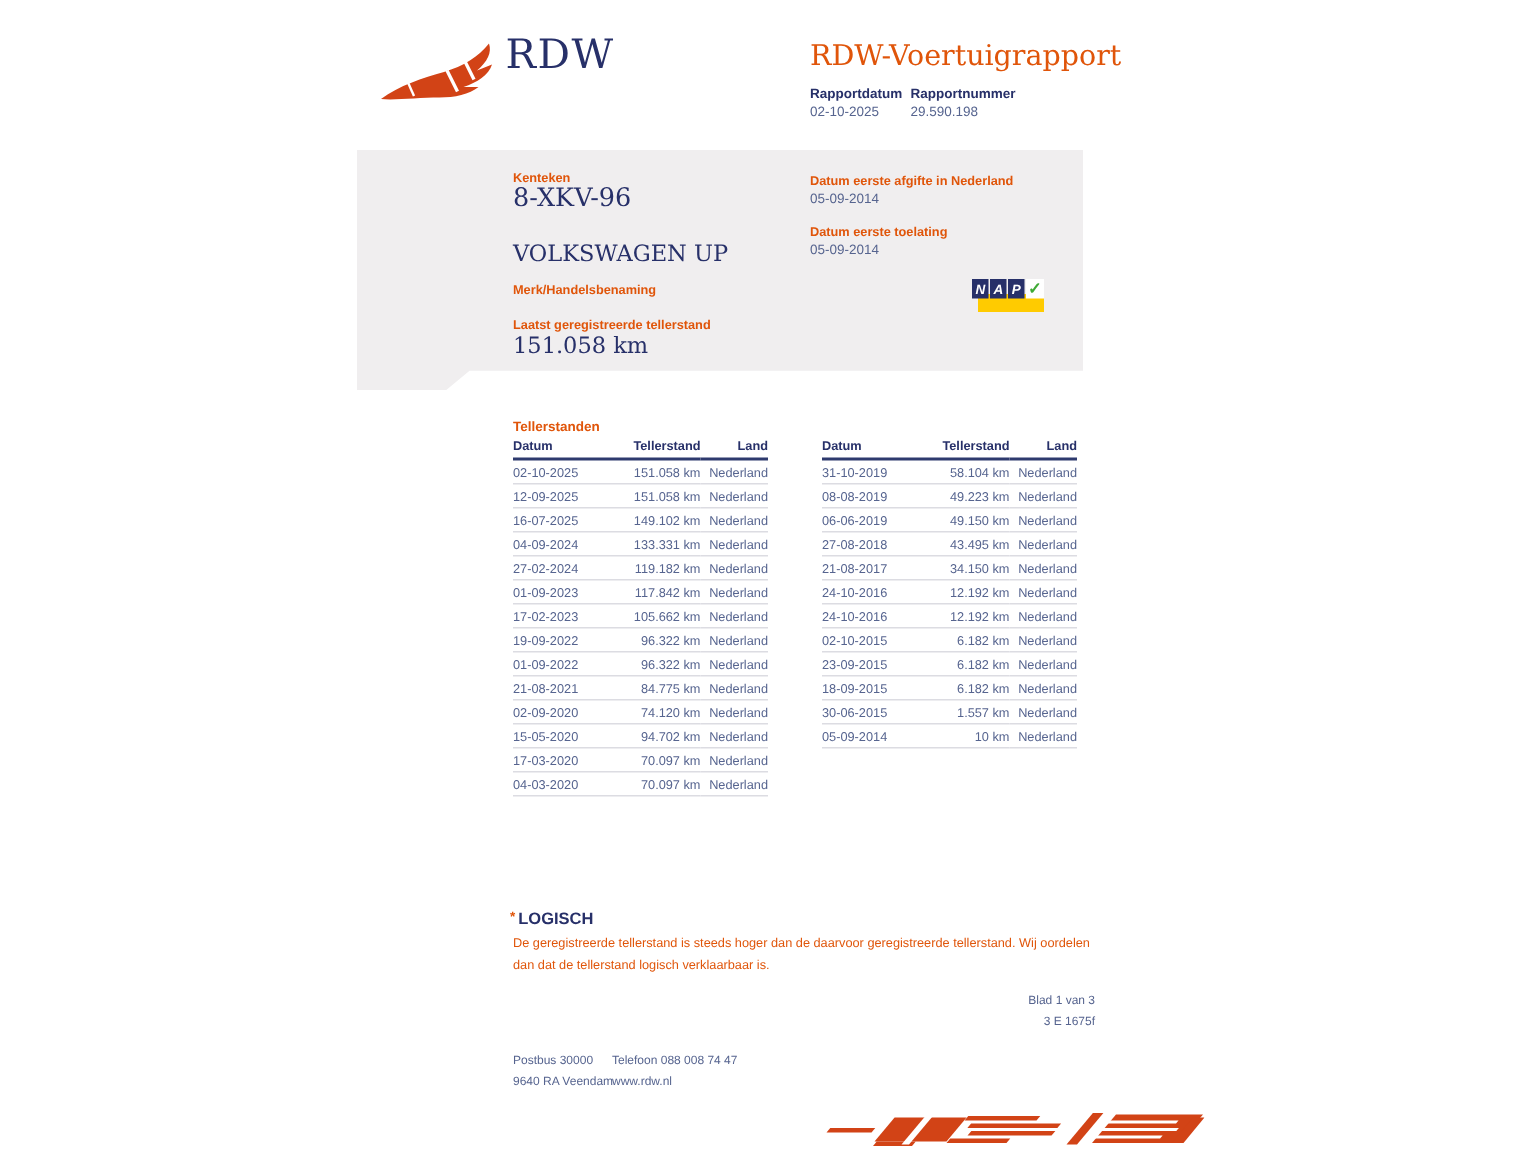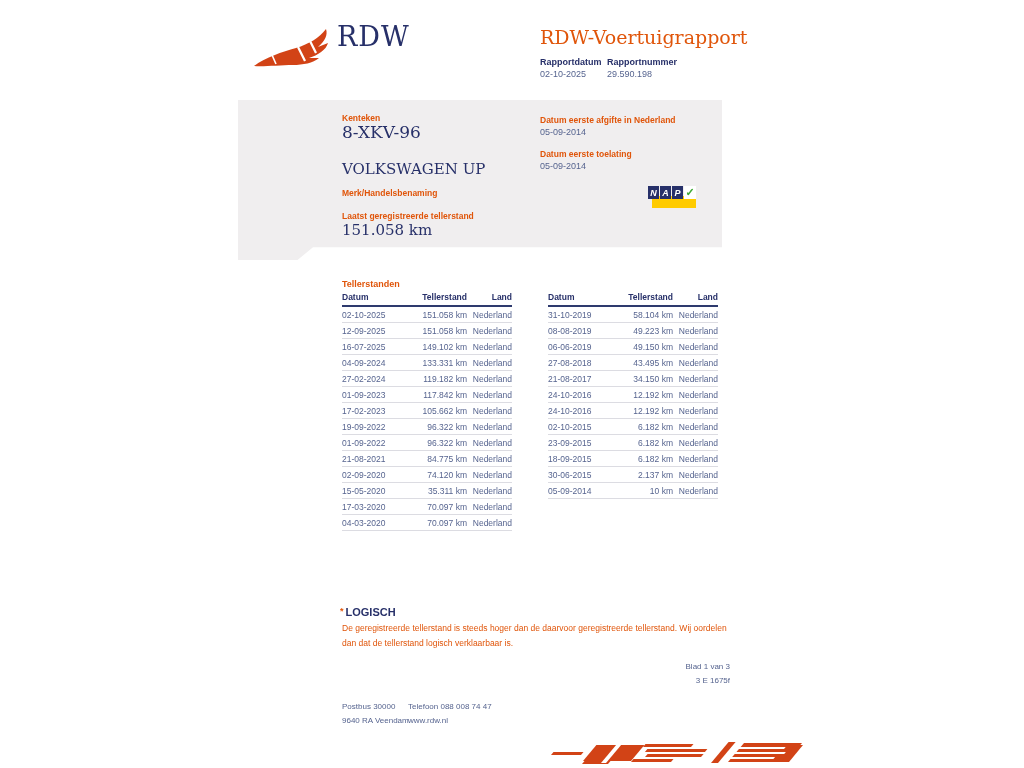--- a/index.html
+++ b/index.html
@@ -173,21 +173,21 @@
           <td>84.775 km</td>
           <td>Nederland</td>
         </tr>
         <tr>
           <td>02-09-2020</td>
           <td>74.120 km</td>
           <td>Nederland</td>
         </tr>
         <tr>
           <td>15-05-2020</td>
-          <td>35.311 km</td>
+          <td>94.702 km</td>
           <td>Nederland</td>
         </tr>
         <tr>
           <td>17-03-2020</td>
           <td>70.097 km</td>
           <td>Nederland</td>
         </tr>
         <tr>
           <td>04-03-2020</td>
           <td>70.097 km</td>
@@ -250,21 +250,21 @@
           <td>6.182 km</td>
           <td>Nederland</td>
         </tr>
         <tr>
           <td>18-09-2015</td>
           <td>6.182 km</td>
           <td>Nederland</td>
         </tr>
         <tr>
           <td>30-06-2015</td>
-          <td>2.137 km</td>
+          <td>1.557 km</td>
           <td>Nederland</td>
         </tr>
         <tr>
           <td>05-09-2014</td>
           <td>10 km</td>
           <td>Nederland</td>
         </tr>
       </tbody>
   </table>
 

